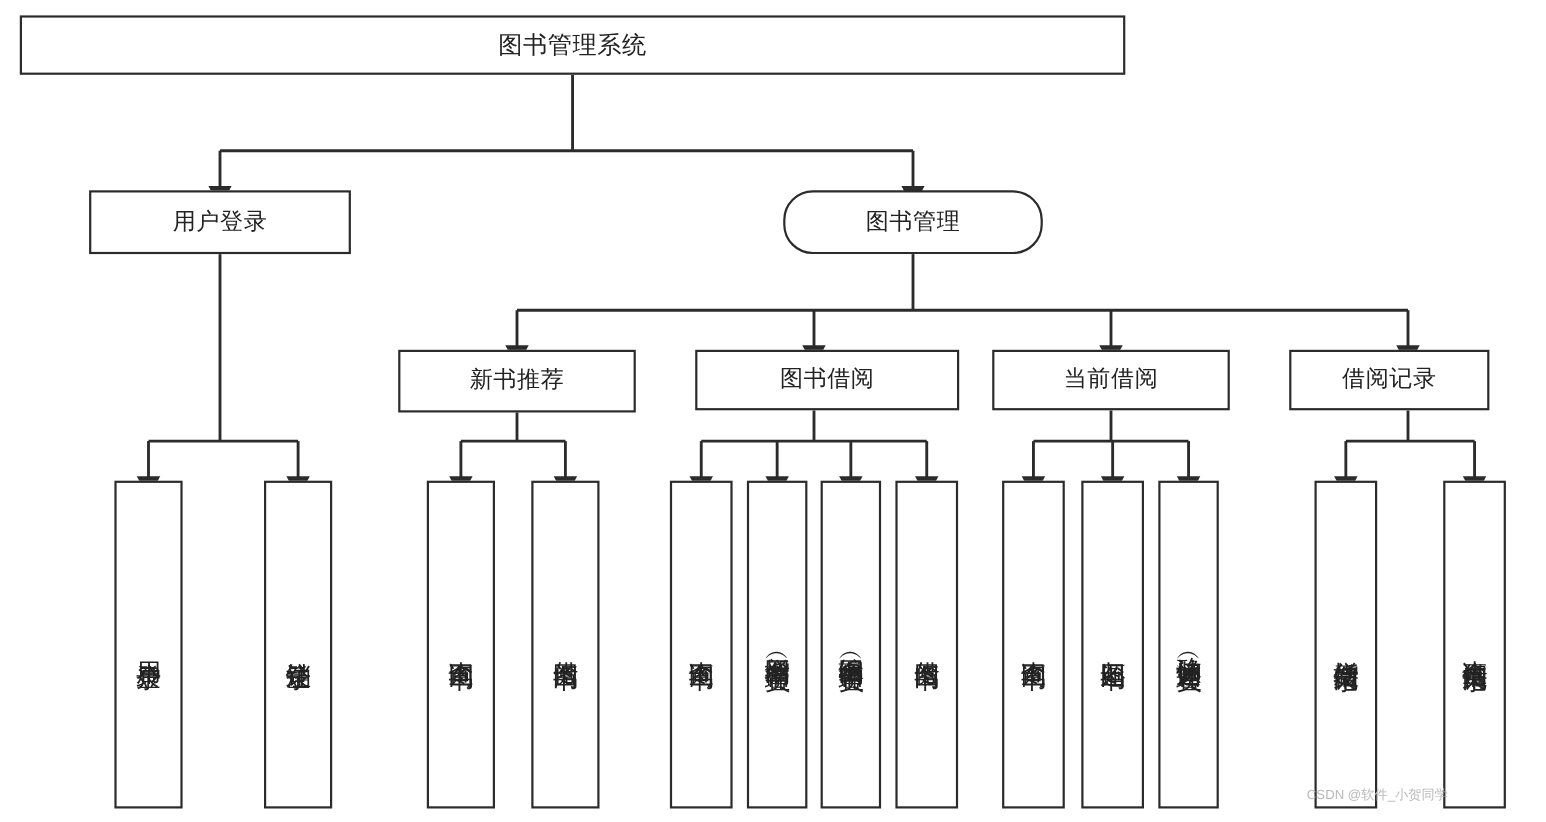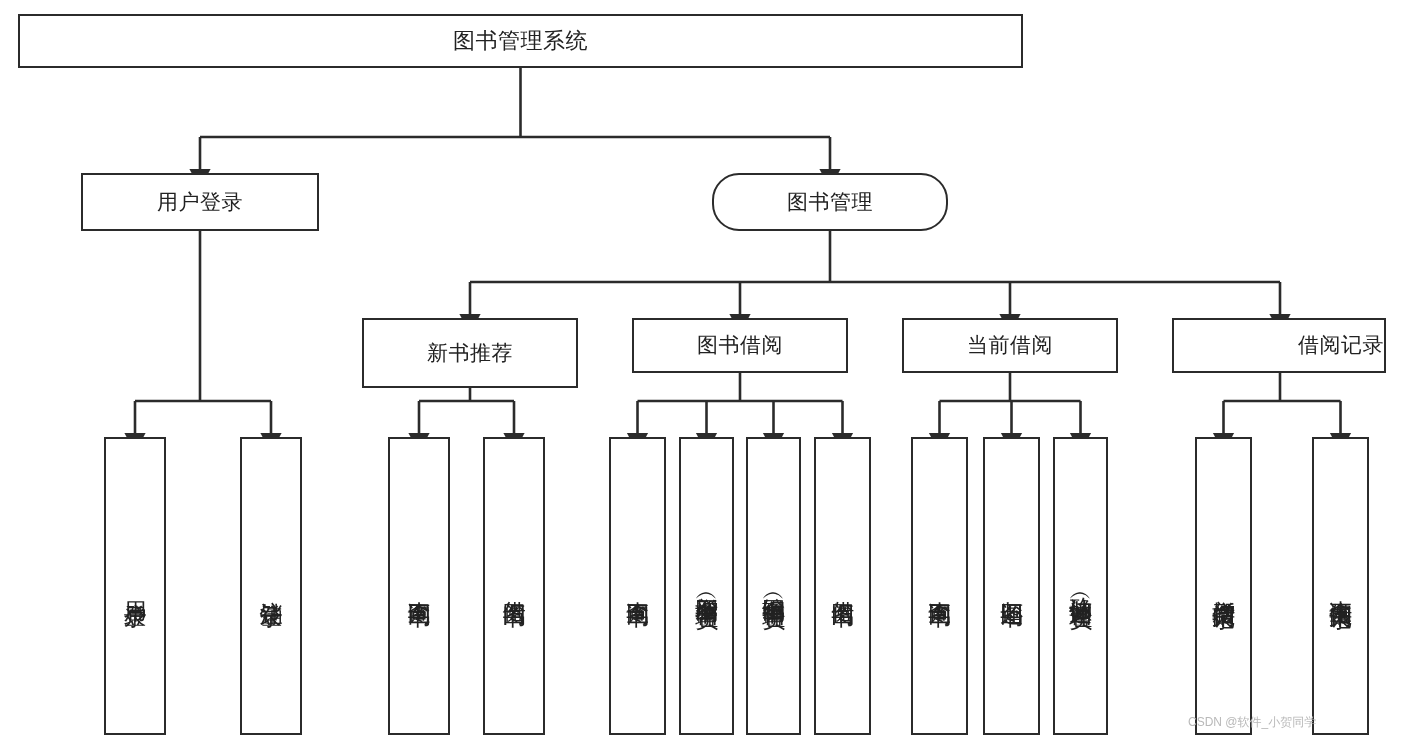--- a/index.html
+++ b/index.html
@@ -126,30 +126,30 @@
   <div id="node-layer">
       <div class="node horiz root" style="left: 18px; top: 14px; width: 1005px; height: 54px;">
         <span class="node-label">图书管理系统</span>
       </div>
       <div class="node horiz" style="left: 81px; top: 173px; width: 238px; height: 58px;">
         <span class="node-label">用户登录</span>
       </div>
       <div class="node horiz" style="left: 712px; top: 173px; width: 236px; height: 58px; border-radius: 27px;">
         <span class="node-label">图书管理</span>
       </div>
-      <div class="node horiz" style="left: 362px; top: 318px; width: 216px; height: 70px;">
+      <div class="node horiz" style="left: 362px; top: 318px; width: 216px; height: 57px;">
         <span class="node-label">新书推荐</span>
       </div>
-      <div class="node horiz" style="left: 632px; top: 318px; width: 216px; height: 55px;">
+      <div class="node horiz" style="left: 632px; top: 318px; width: 240px; height: 55px;">
         <span class="node-label">图书借阅</span>
       </div>
       <div class="node horiz" style="left: 902px; top: 318px; width: 216px; height: 55px; justify-content: center;">
         <span class="node-label">当前借阅</span>
       </div>
-      <div class="node horiz" style="left: 1172px; top: 318px; width: 214px; height: 55px; justify-content: flex-end;">
+      <div class="node horiz" style="left: 1172px; top: 318px; width: 182px; height: 55px;">
         <span class="node-label">借阅记录</span>
       </div>
       <div class="node vert" style="left: 104px; top: 437px; width: 62px; height: 298px;">
         <span class="node-label">用户登录</span>
       </div>
       <div class="node vert" style="left: 240px; top: 437px; width: 62px; height: 298px;">
         <span class="node-label">注销登录</span>
       </div>
       <div class="node vert" style="left: 388px; top: 437px; width: 62px; height: 298px;">
         <span class="node-label">查询图书</span>

